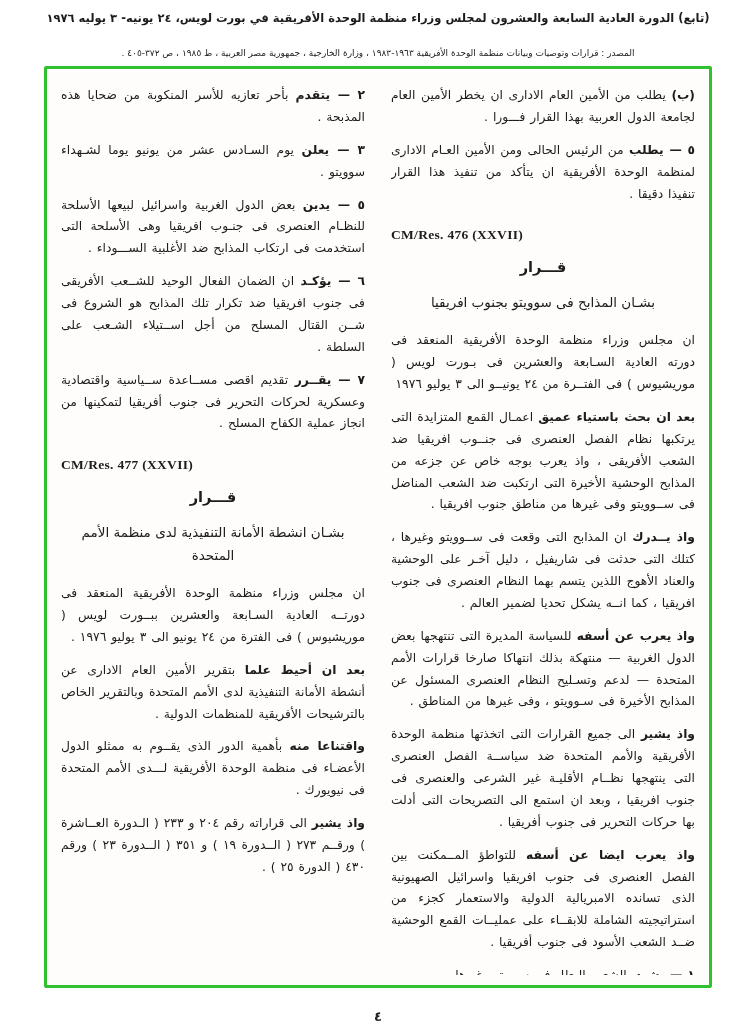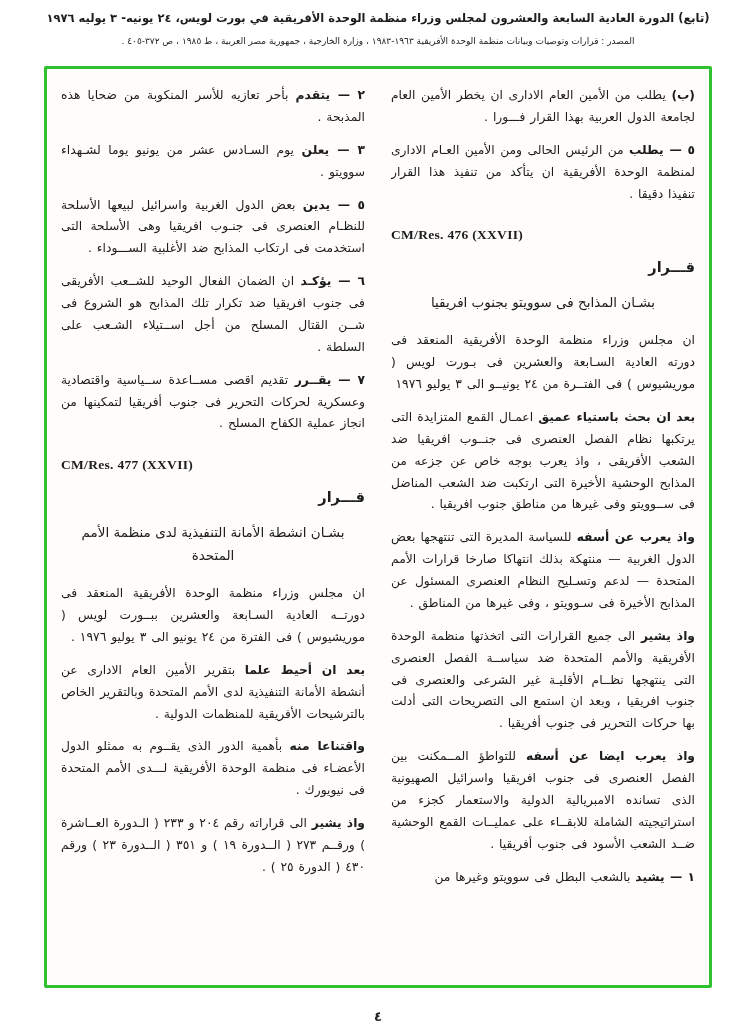--- a/index.html
+++ b/index.html
@@ -21,21 +21,21 @@
     text-align: center;
   }
   .header-main {
     font-size: 11.5px;
     font-weight: bold;
     line-height: 1.5;
     white-space: nowrap;
   }
   .header-source {
     font-size: 9px;
-    margin-top: 8px;
+    margin-top: 20px;
     line-height: 1.4;
     white-space: nowrap;
   }
 
   
   .frame {
     position: absolute;
     top: 66px;
     right: 44px;
     left: 44px;
@@ -71,21 +71,21 @@
   .res-number {
     direction: ltr;
     text-align: left;
     font-family: "Liberation Serif", "DejaVu Serif", serif;
     font-size: 13.5px;
     font-weight: bold;
     margin: 22px 0 16px 0;
     letter-spacing: 0.3px;
   }
   .res-heading {
-    text-align: right;
+    text-align: center;
     font-weight: bold;
     font-size: 14.5px;
     margin: 6px 0 16px 0;
     letter-spacing: 1px;
   }
   .res-subheading {
     text-align: center;
     font-weight: normal;
     font-size: 13.5px;
     line-height: 1.7;
@@ -125,20 +125,23 @@
 
         <div class="res-number">CM/Res. 476 (XXVII)</div>
         <div class="res-heading">قـــرار</div>
         <div class="res-subheading">بشـان المذابح فى سوويتو بجنوب افريقيا</div>
 
         <p class="para">
           <b></b><span>ان مجلس وزراء منظمة الوحدة الأفريقية المنعقد فى دورته العادية السـابعة والعشرين فى بـورت لويس ( موريشيوس ) فى الفتــرة من ٢٤ يونيــو الى ٣ يوليو ١٩٧٦</span>
         </p>
         <p class="para">
           <b>بعد ان بحث باستياء عميق</b><span> اعمـال القمع المتزايدة التى يرتكبها نظام الفصل العنصرى فى جنــوب افريقيا ضد الشعب الأفريقى ، واذ يعرب بوجه خاص عن جزعه من المذابح الوحشية الأخيرة التى ارتكبت ضد الشعب المناضل فى ســوويتو وفى غيرها من مناطق جنوب افريقيا .</span>
+        </p>
+        <p class="para">
+          <b>واذ يــدرك</b><span> ان المذابح التى وقعت فى ســوويتو وغيرها ، كتلك التى حدثت فى شاريفيل ، دليل آخـر على الوحشية والعناد الأهوج اللذين يتسم بهما النظام العنصرى فى جنوب افريقيا ، كما انــه يشكل تحديا لضمير العالم .</span>
         </p>
         <p class="para">
           <b>واذ يعرب عن أسفه</b><span> للسياسة المديرة التى تنتهجها بعض الدول الغربية — منتهكة بذلك انتهاكا صارخا قرارات الأمم المتحدة — لدعم وتسـليح النظام العنصرى المسئول عن المذابح الأخيرة فى سـوويتو ، وفى غيرها من المناطق .</span>
         </p>
         <p class="para">
           <b>واذ يشير</b><span> الى جميع القرارات التى اتخذتها منظمة الوحدة الأفريقية والأمم المتحدة ضد سياســة الفصل العنصرى التى ينتهجها نظــام الأقليـة غير الشرعى والعنصرى فى جنوب افريقيا ، وبعد ان استمع الى التصريحات التى أدلت بها حركات التحرير فى جنوب أفريقيا .</span>
         </p>
         <p class="para">
           <b>واذ يعرب ايضا عن أسفه</b><span> للتواطؤ المــمكنت بين الفصل العنصرى فى جنوب افريقيا واسرائيل الصهيونية الذى تسانده الامبريالية الدولية والاستعمار كجزء من استراتيجيته الشاملة للابقــاء على عمليــات القمع الوحشية ضــد الشعب الأسود فى جنوب أفريقيا .</span>
         </p>

